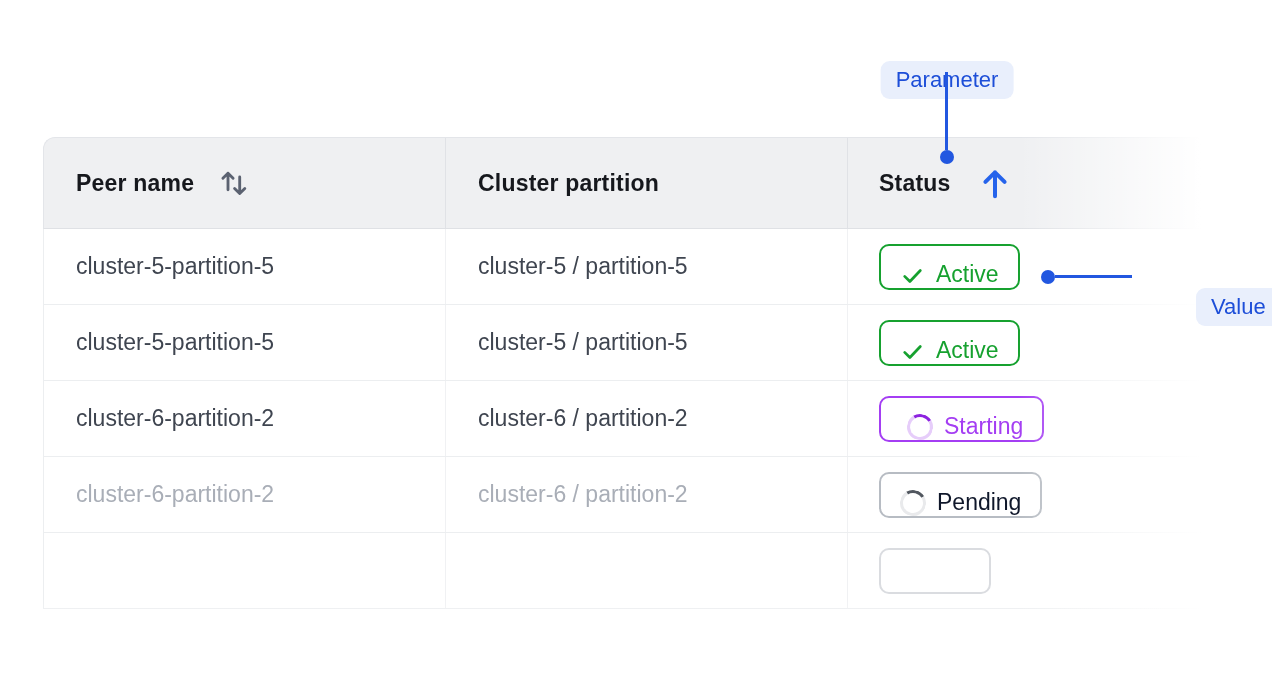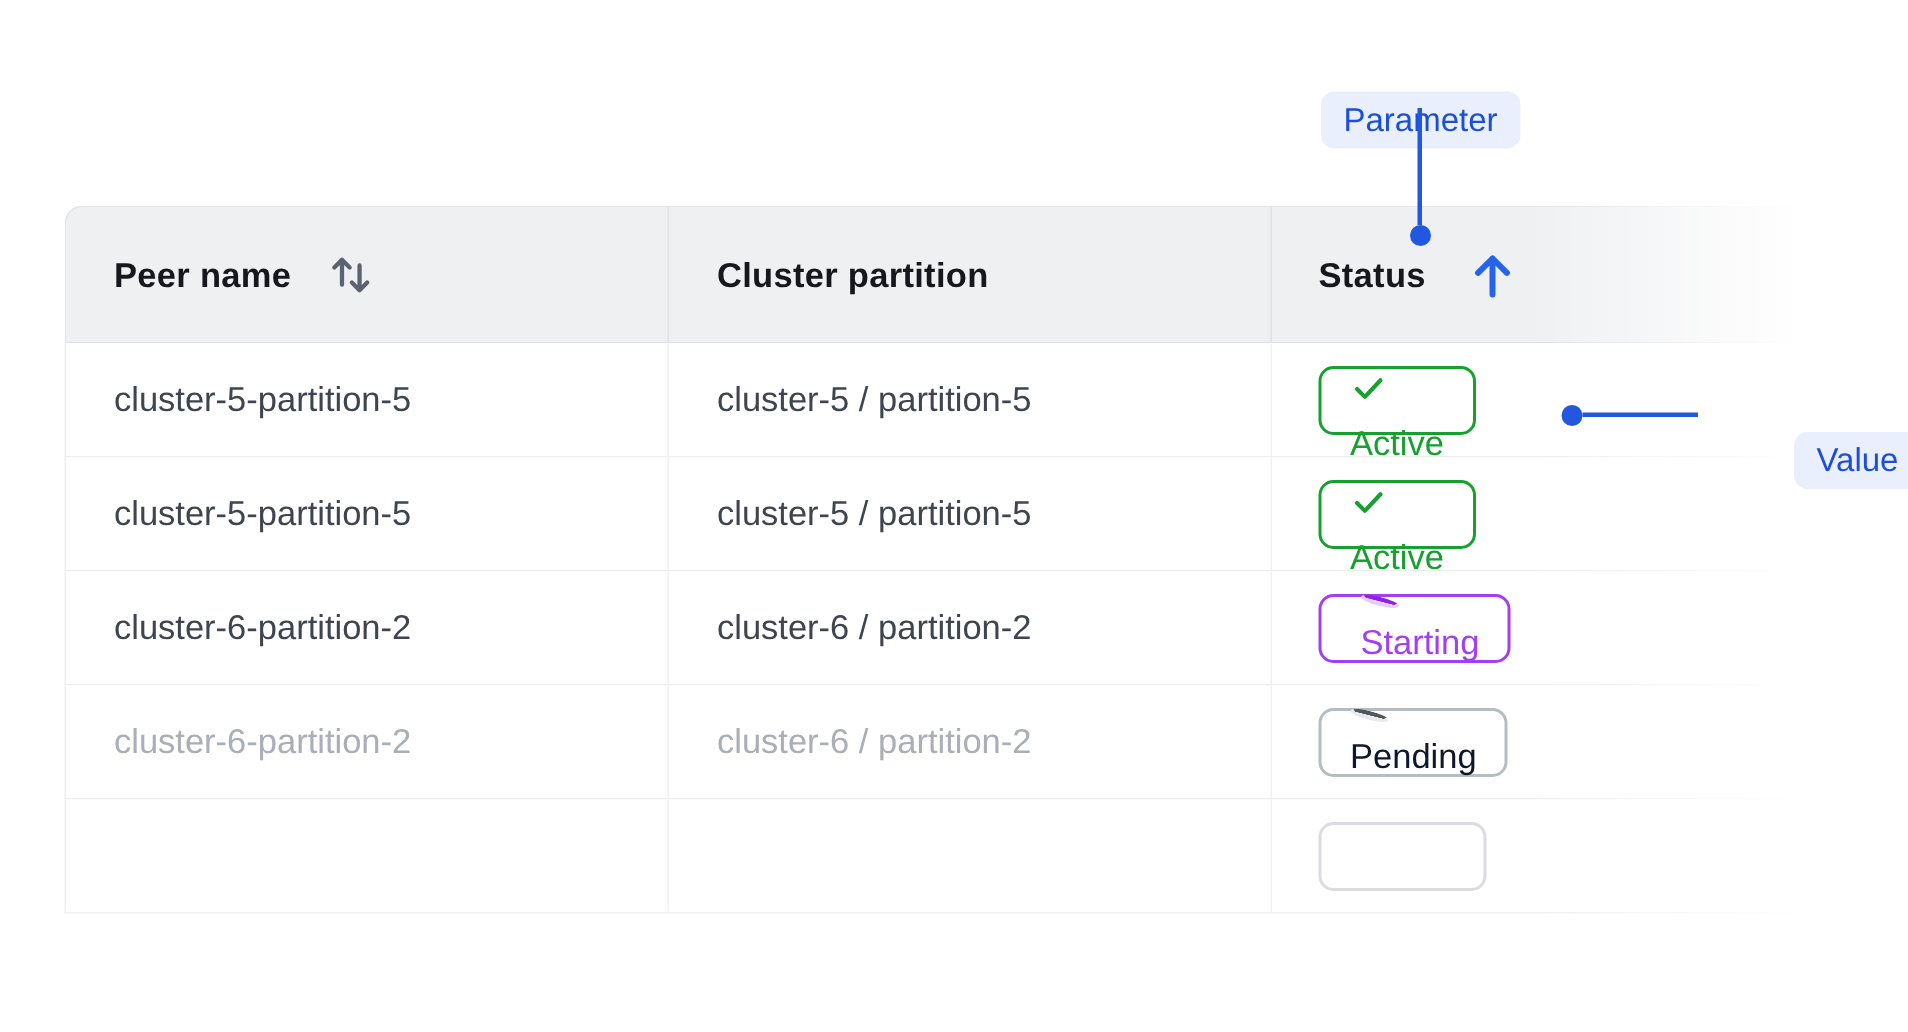--- a/index.html
+++ b/index.html
@@ -31,23 +31,23 @@
   .td {
     display:flex; align-items:center; padding-left:32px;
     font-size:23px; color:#3f4550;
   }
   .td-peer, .td-partition { width:402px; border-right:1px solid #f0f1f3; }
   .td-status { flex:1; padding-left:31px; }
   .tr.dimmed .td-peer, .tr.dimmed .td-partition { color:#a9aeb7; }
 
   
   .badge {
-    display:inline-flex; align-items:flex-start; gap:11px; height:46px;
+    display:inline-flex; align-items:flex-end; gap:11px; height:46px;
     padding:0 19px; border:2px solid; border-radius:10px;
-    font-size:23px; font-weight:500; background:#fff;flex-direction:column;
+    font-size:23px; font-weight:500; background:#fff;
   }
   .badge-active   { border-color:#16a12f; color:#16a12f; }
   .badge-starting { border-color:#a43ef3; color:#a43ef3;padding-left:26px; }
   .badge-pending  { border-color:#b7bcc3; color:#0f172a; }
   .badge-ghost    { border-color:#dadce0; width:112px; padding:0; }
 
   .spinner {
     width:26px; height:26px; border-radius:50%; border:3.5px solid;
   }
   .spinner-purple { border-color:#e6cdfa; border-top-color:#8d23e0; transform:rotate(14deg); }

